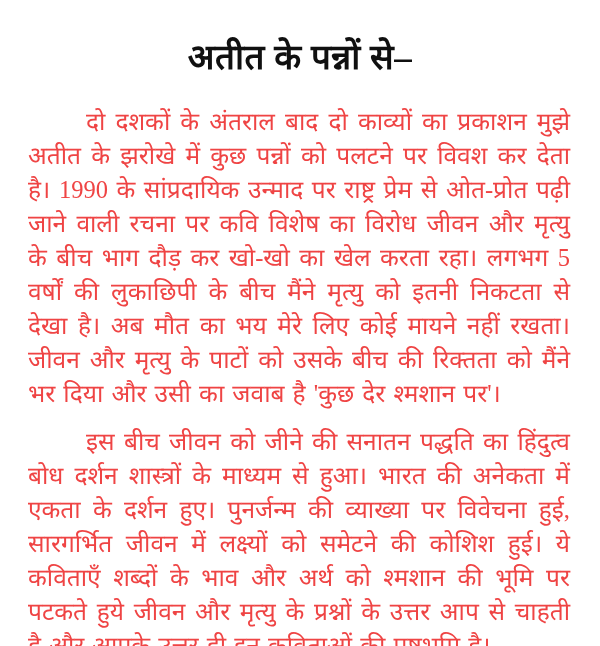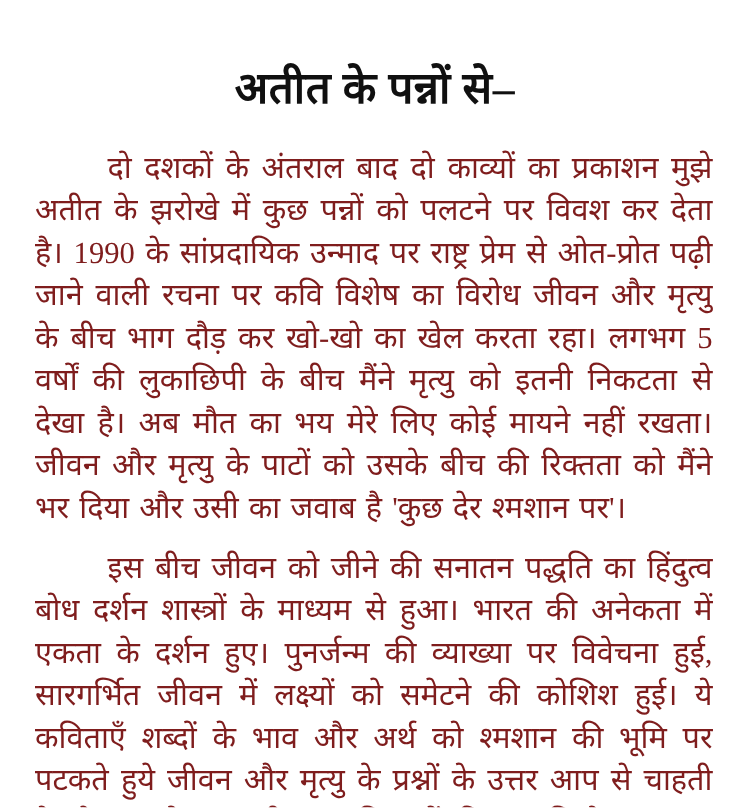--- a/index.html
+++ b/index.html
@@ -12,40 +12,40 @@
     width: 600px;
     height: 646px;
     background: #ffffff;
     overflow: hidden;
     font-family: "Liberation Serif", "DejaVu Serif", serif;
     color: #121212;
     box-sizing: border-box;
   }
   .page-title {
     margin: 0;
-    padding-top: 48px;
+    padding-top: 35px;
     text-align: center;
     font-size: 35px;
     line-height: 1.3;
     font-weight: 700;
     color: #101010;
     letter-spacing: 0.5px;
   }
   .body-text {
     padding: 0 30px 0 28px;
     margin-top: 24px;
   }
   .para {
     margin: 0 0 14px 0;
     font-size: 24.5px;
     line-height: 34px;
     text-align: justify;
     text-indent: 58px;
     word-spacing: 2px;
-    color: #7f1d1d;
+    color: #ef4444;
   }
   .para:last-child {
     margin-bottom: 0;
   }
 </style>
 </head>
 <body>
 
 <div class="page">
   <h1 class="page-title">अतीत के पन्नों से–</h1>

